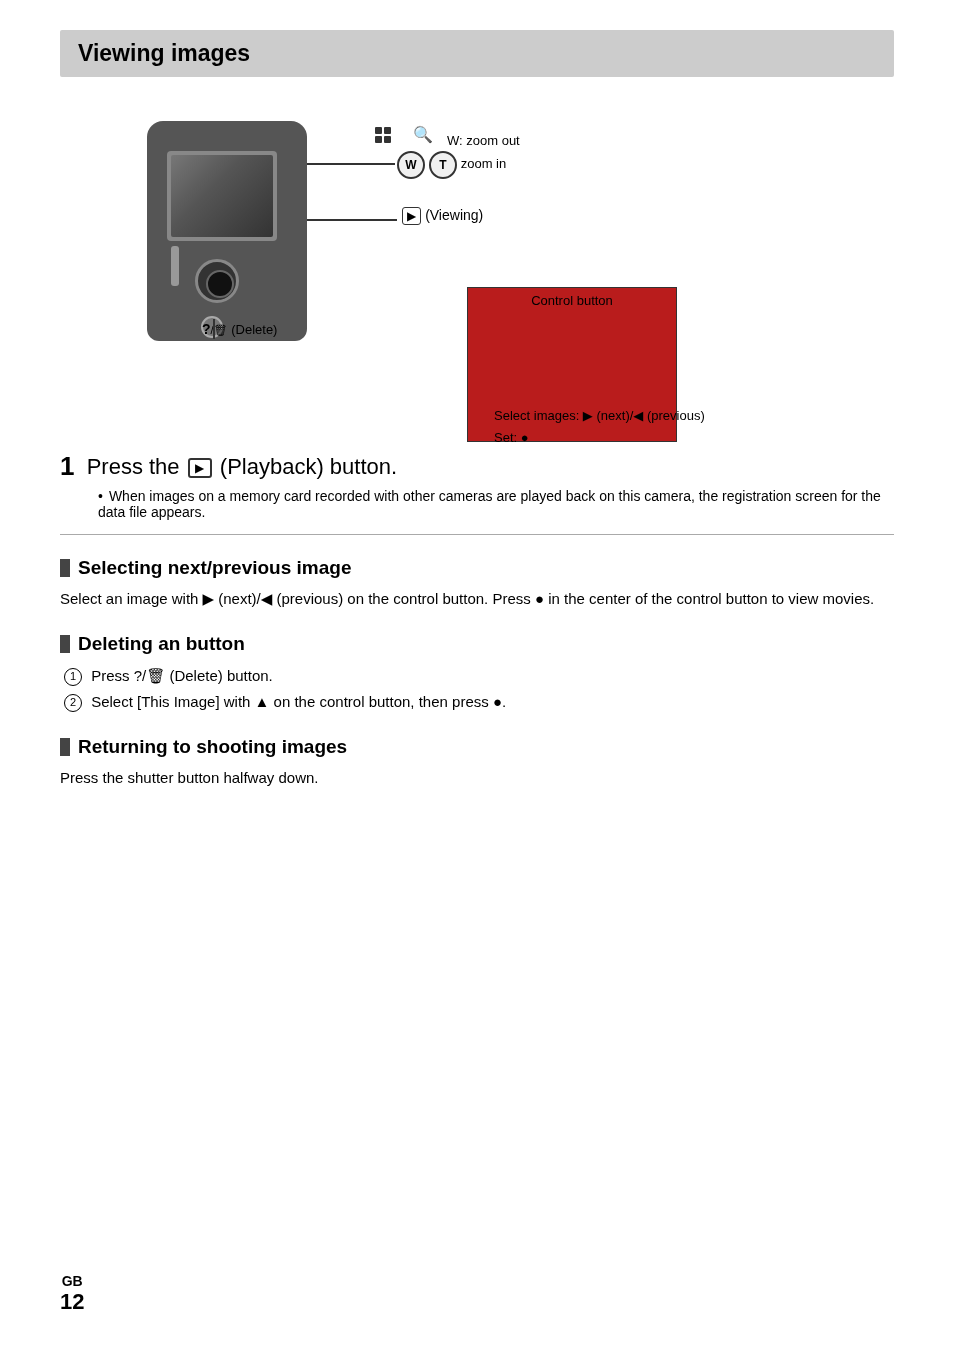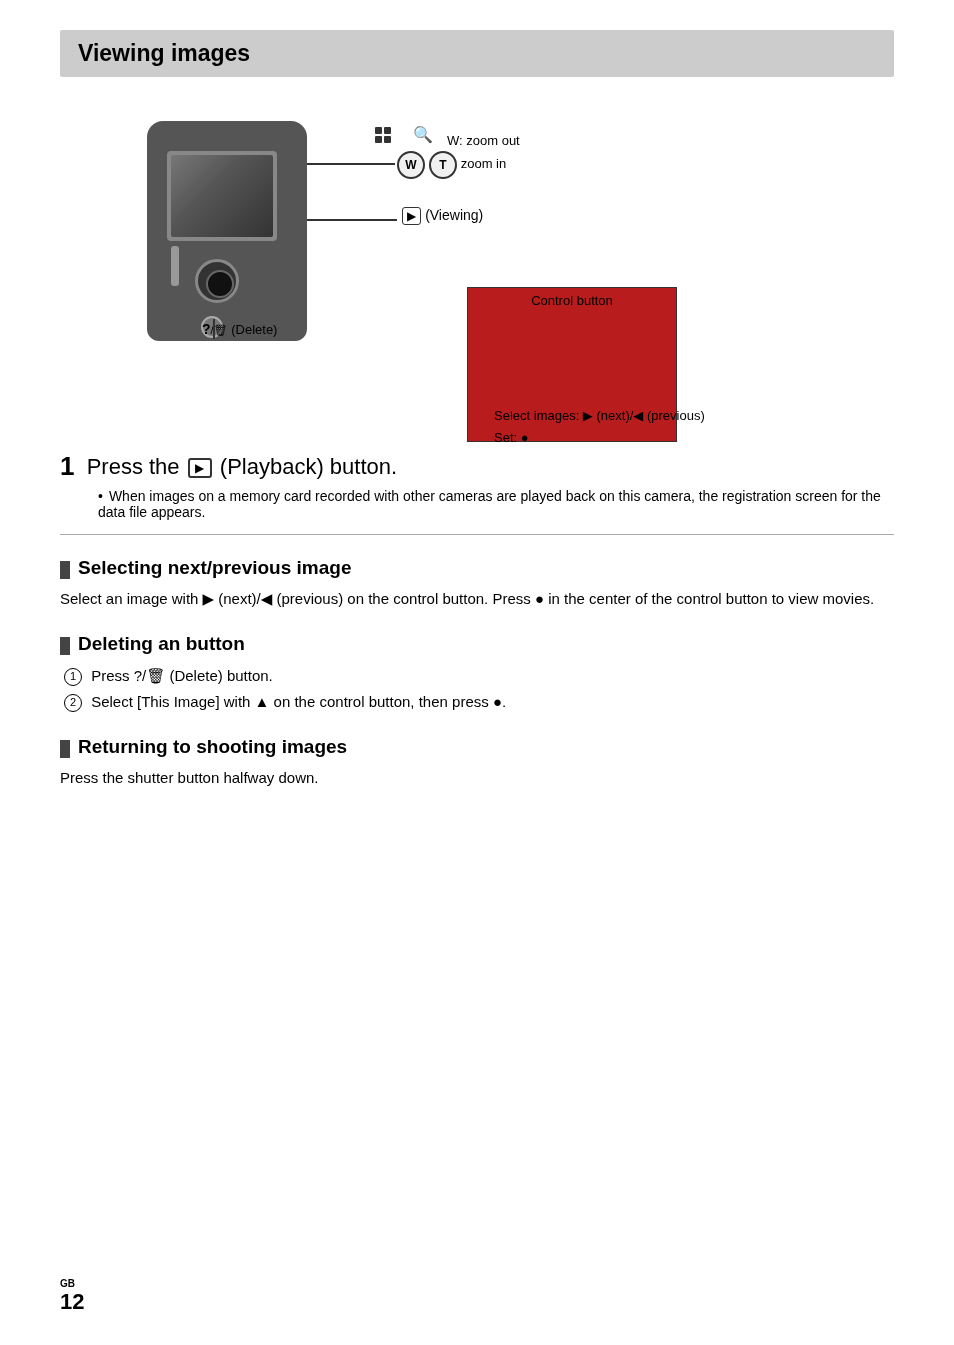--- a/index.html
+++ b/index.html
@@ -297,21 +297,21 @@
     }
 
     .bullet-dot::before {
       content: "•";
       margin-right: 6px;
     }
 
     
     .section-heading {
       display: flex;
-      align-items: flex-end;
+      align-items: center;
       margin-bottom: 8px;
       margin-top: 22px;
     }
 
     .section-marker {
       display: inline-block;
       width: 10px;
       height: 18px;
       background: #444;
       margin-right: 8px;
@@ -357,22 +357,23 @@
     
     .page-number {
       position: absolute;
       bottom: 30px;
       left: 60px;
       font-size: 22px;
       font-weight: bold;
     }
 
     .page-gb {
-      font-size: 10px;
+      font-size: 14px;
       display: block;
+      text-align: center;
     }
 
     
     .pb-box {
       display: inline-flex;
       align-items: center;
       justify-content: center;
       width: 24px;
       height: 20px;
       border: 2px solid #333;

